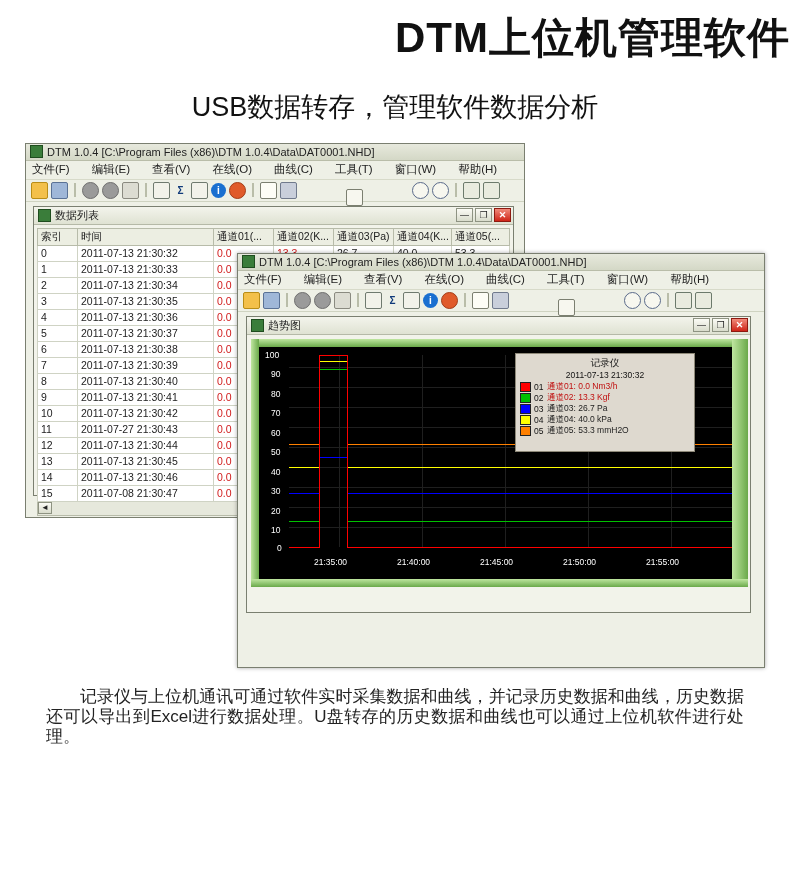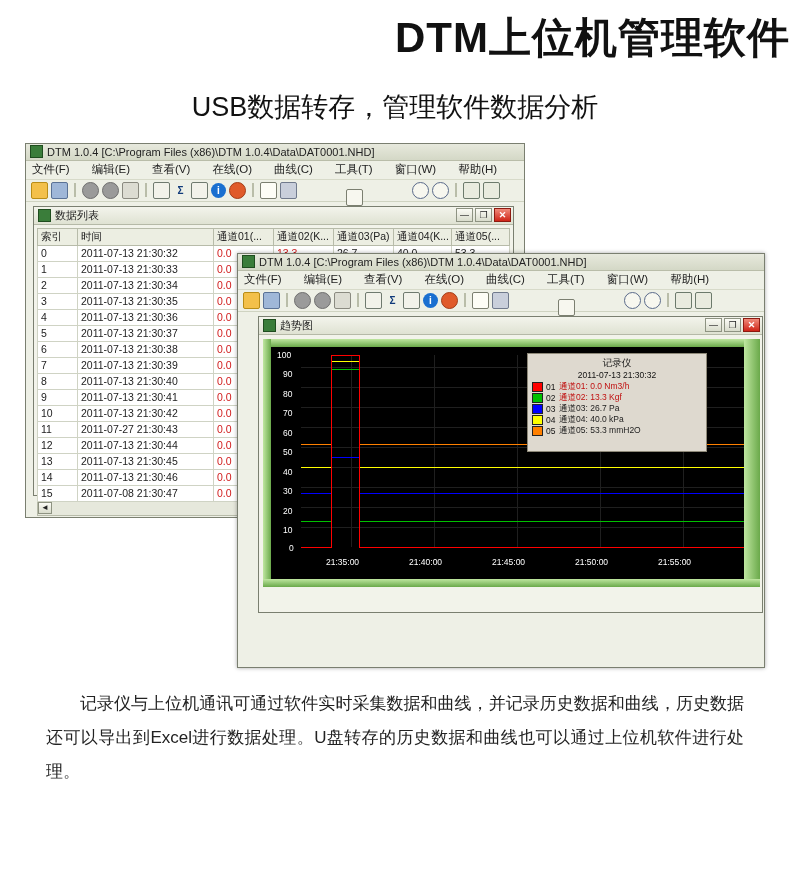--- a/index.html
+++ b/index.html
@@ -241,21 +241,21 @@
   .legend .lg-date { text-align: center; font-size: 8.5px; color: #111; margin-bottom: 2px;}
   .lg-row { display: flex; align-items: center; height: 11px; }
   .lg-sw { width: 9px; height: 8px; border: 1px solid #222; margin-right: 3px; flex: none;}
   .lg-no { width: 13px; color: #111; }
   .lg-tx { white-space: nowrap; }
 
   
   .copy {
     margin: 14px 46px 0 46px;
     font-size: 17px;
-    line-height: 34px;
+    line-height: 20px;
     color: #222;
     text-align: justify;
   }
   .copy p { margin: 0; text-indent: 34px; }
 </style>
 </head>
 <body>
 
 <h1 class="page-title">DTM上位机管理软件</h1>
 <h2 class="page-subtitle">USB数据转存，管理软件数据分析</h2>
@@ -521,21 +521,21 @@
       <span class="tb page"></span>
       <span class="tb print"></span>
       <span class="tb copy"></span>
       <span class="tb zoom"></span>
       <span class="tb zoom"></span>
       <span class="tb sep"></span>
       <span class="tb win1"></span>
       <span class="tb win1"></span>
     </div>
 
-    <div class="child" style="left:20px; top:62px; width:505px; height:297px;">
+    <div class="child" style="left:8px; top:62px; width:505px; height:297px;">
       <div class="child-title">
         <span class="win-ico"></span>
         <span class="ttl">趋势图</span>
         <span class="cbtns">
           <span class="cbtn">—</span>
           <span class="cbtn">❐</span>
           <span class="cbtn close">✕</span>
         </span>
       </div>
 

